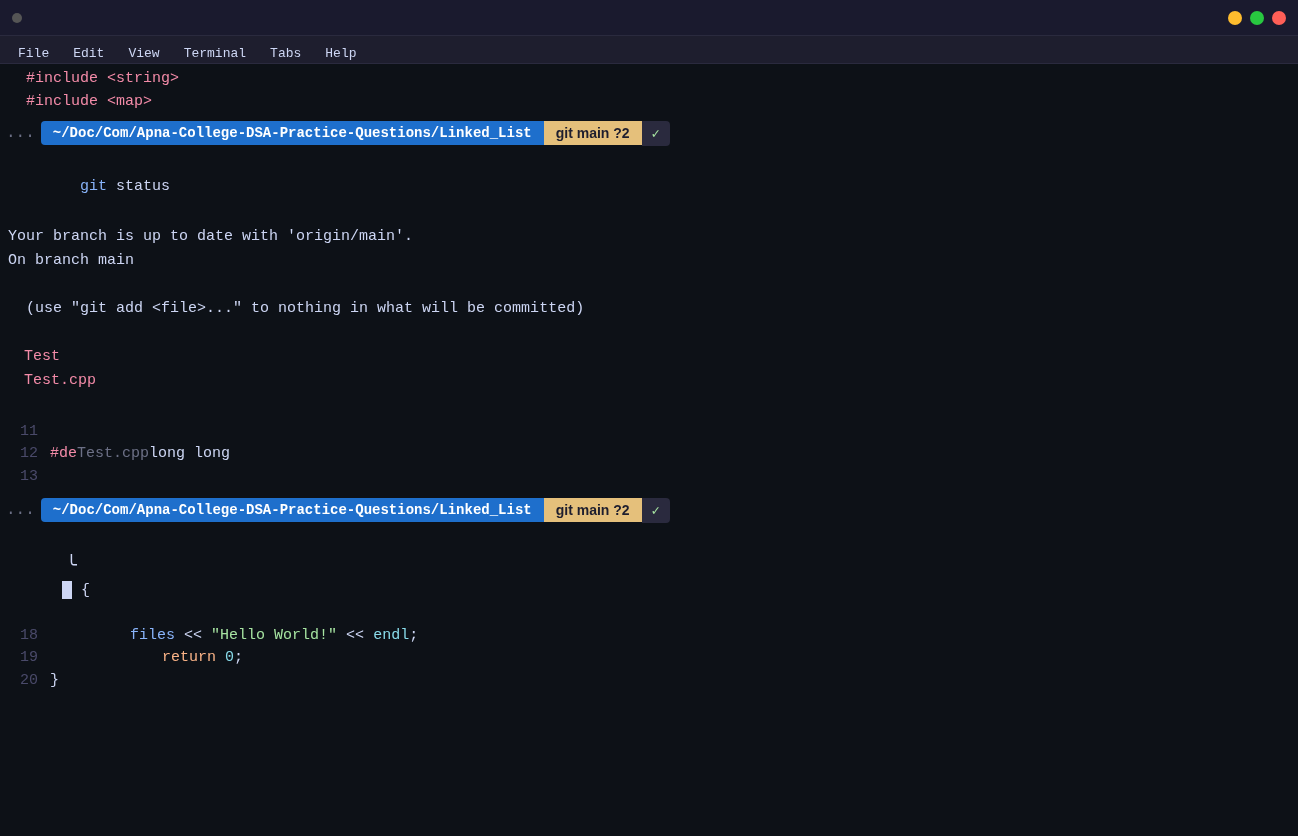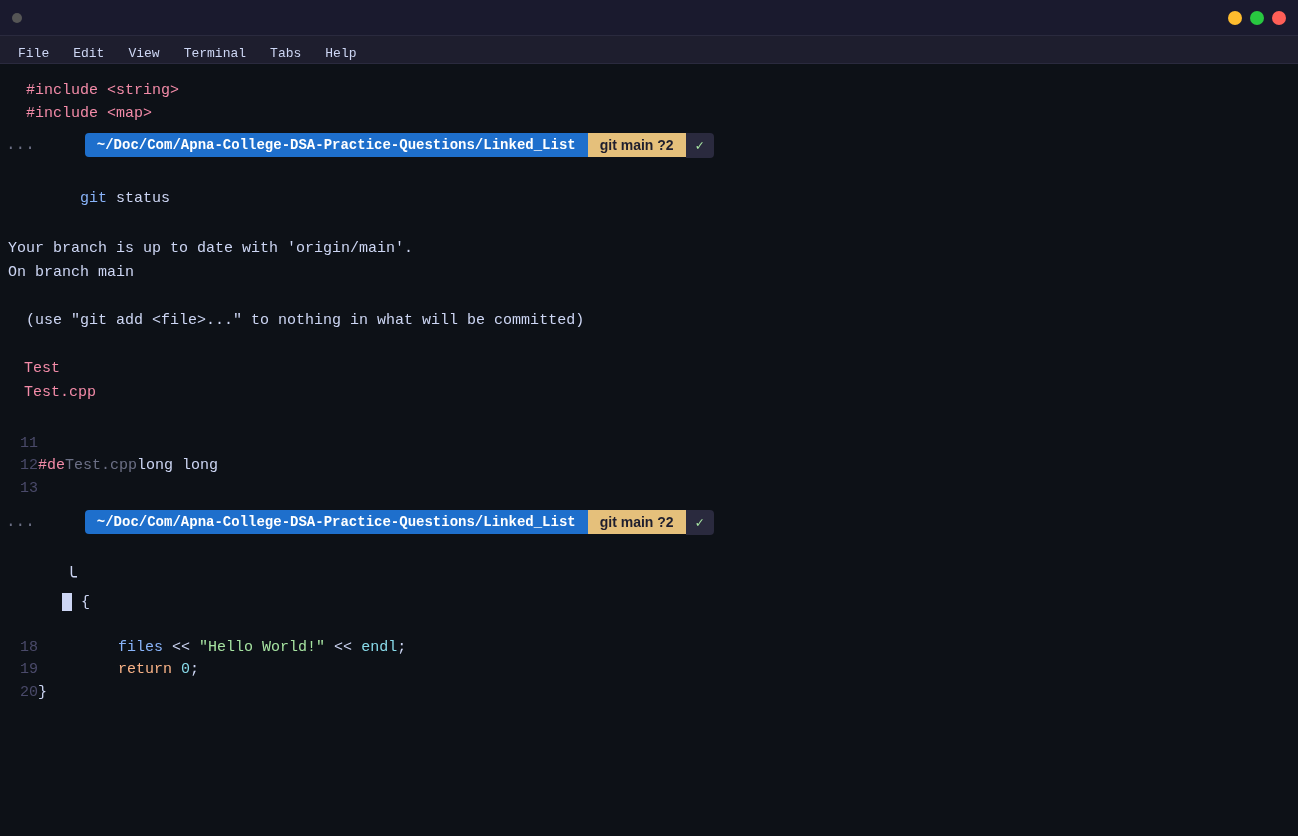--- a/index.html
+++ b/index.html
@@ -91,21 +91,20 @@
     }
 
     .prompt-path {
       background: #1e6fcc;
       color: #ffffff;
       font-size: 14px;
       font-weight: bold;
       padding: 4px 12px;
       border-radius: 4px 0 0 4px;
       font-family: 'Courier New', monospace;
-      margin-left: 44px;
     }
 
     .prompt-git {
       background: #e5c07b;
       color: #1e1e2e;
       font-size: 14px;
       font-weight: bold;
       padding: 4px 12px;
       border-radius: 0;
       font-family: Liberation Sans, sans-serif;
@@ -125,31 +124,32 @@
       padding: 0 8px;
       white-space: pre;
       font-family: 'Courier New', Courier, monospace;
     }
 
     .line-num {
       color: #4a4a6a;
       display: inline-block;
       width: 30px;
       text-align: right;
+      margin-right: 12px;
       user-select: none;
     }
 
     
     .c-red { color: #f38ba8; }
     .c-blue { color: #89b4fa; }
     .c-cyan { color: #89dceb; }
     .c-green { color: #a6e3a1; }
     .c-white { color: #cdd6f4; }
     .c-dim { color: #6c7086; }
-    .c-orange { color: #fab387; }
+    .c-orange { color: #fab387; margin-left: 32px; }
 
     
     .git-output {
       padding: 4px 8px;
     }
 
     .git-line {
       font-size: 15px;
       line-height: 1.6;
       white-space: pre;
@@ -195,21 +195,21 @@
   <span class="menu-item">File</span>
   <span class="menu-item">Edit</span>
   <span class="menu-item">View</span>
   <span class="menu-item">Terminal</span>
   <span class="menu-item">Tabs</span>
   <span class="menu-item">Help</span>
 </div>
 
 <div class="terminal-area">
 
-  <div style="position:absolute;top:0;left:0;right:0;bottom:0;z-index:0;padding-top:16px;">
+  <div style="position:absolute;top:0;left:0;right:0;bottom:0;z-index:0;padding-top:4px;">
     <div class="line"><span class="c-dim">  </span><span class="c-red">#include &lt;string&gt;</span></div>
     <div class="line"><span class="c-dim">  </span><span class="c-red">#include &lt;map&gt;</span></div>
 
     <div class="prompt-bar" style="padding-left:0;">
       <span class="prompt-dots">...</span>
       <span class="prompt-path">~/Doc/Com/Apna-College-DSA-Practice-Questions/Linked_List</span>
       <span class="prompt-git">git main  ?2</span>
       <span class="prompt-check">✓</span>
     </div>
 

